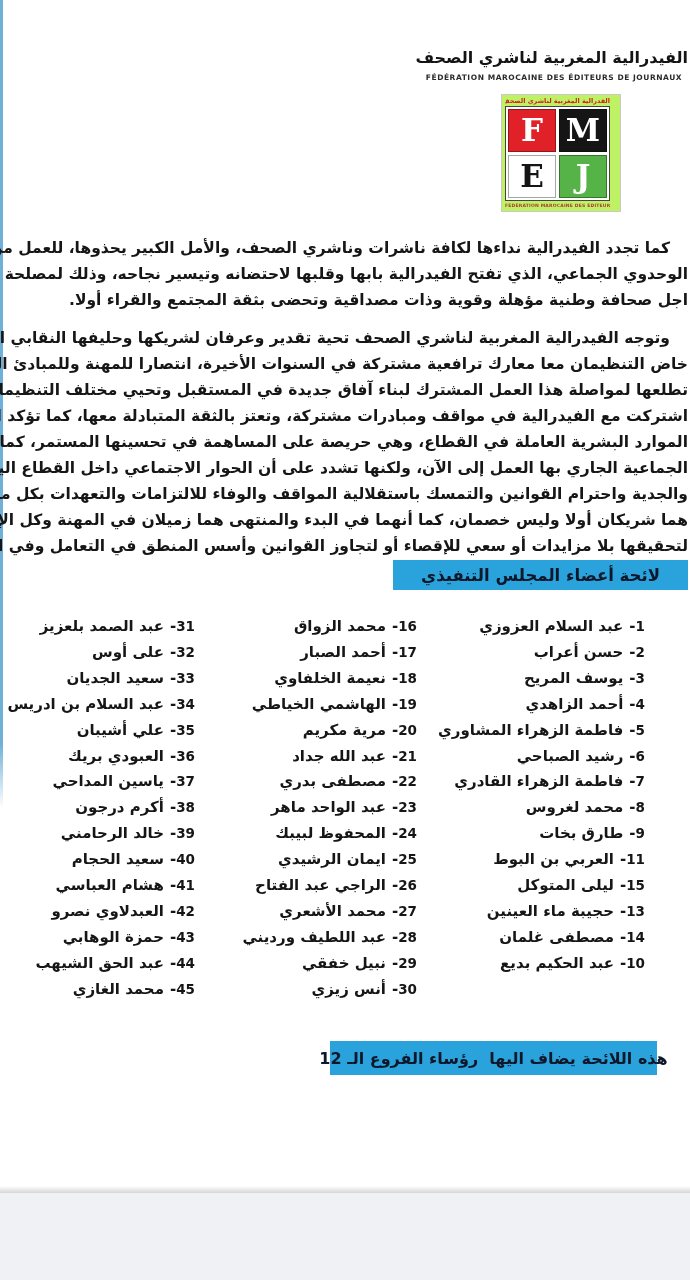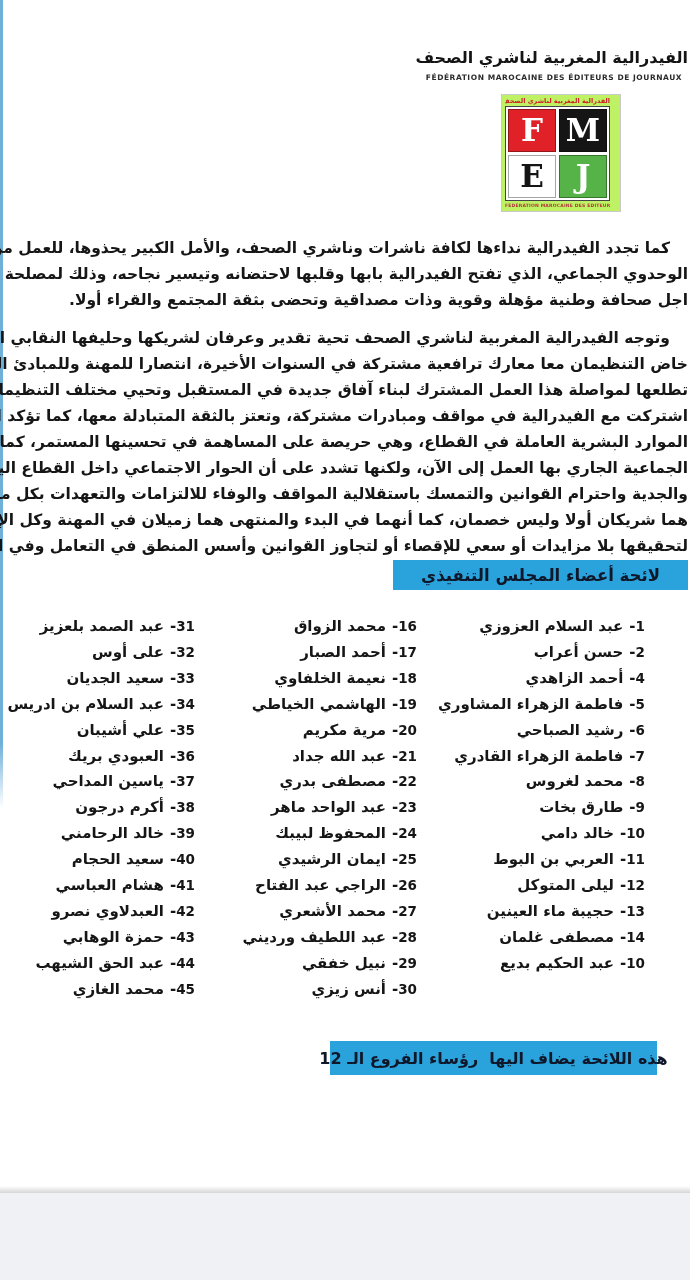--- a/index.html
+++ b/index.html
@@ -164,45 +164,45 @@
 
   <div class="col col1">
 
   <div class="member">
         <span class="num">1</span><span class="dash">-</span><span class="name">عبد السلام العزوزي</span>
       </div>
       <div class="member">
         <span class="num">2</span><span class="dash">-</span><span class="name">حسن أعراب</span>
       </div>
       <div class="member">
+        <span class="num">3</span><span class="dash">-</span><span class="name">يوسف المريح</span>
+      </div>
+      <div class="member">
         <span class="num">4</span><span class="dash">-</span><span class="name">أحمد الزاهدي</span>
       </div>
       <div class="member">
         <span class="num">5</span><span class="dash">-</span><span class="name">فاطمة الزهراء المشاوري</span>
       </div>
       <div class="member">
         <span class="num">6</span><span class="dash">-</span><span class="name">رشيد الصباحي</span>
       </div>
       <div class="member">
         <span class="num">7</span><span class="dash">-</span><span class="name">فاطمة الزهراء القادري</span>
       </div>
       <div class="member">
         <span class="num">8</span><span class="dash">-</span><span class="name">محمد لغروس</span>
       </div>
       <div class="member">
         <span class="num">9</span><span class="dash">-</span><span class="name">طارق بخات</span>
       </div>
       <div class="member">
-        <span class="num">10</span><span class="dash">-</span><span class="name">خالد دامي</span>
-      </div>
-      <div class="member">
         <span class="num">11</span><span class="dash">-</span><span class="name">العربي بن البوط</span>
       </div>
       <div class="member">
-        <span class="num">12</span><span class="dash">-</span><span class="name">ليلى المتوكل</span>
+        <span class="num">15</span><span class="dash">-</span><span class="name">ليلى المتوكل</span>
       </div>
       <div class="member">
         <span class="num">13</span><span class="dash">-</span><span class="name">حجيبة ماء العينين</span>
       </div>
       <div class="member">
         <span class="num">14</span><span class="dash">-</span><span class="name">مصطفى غلمان</span>
       </div>
       <div class="member">
         <span class="num">10</span><span class="dash">-</span><span class="name">عبد الحكيم بديع</span>
       </div>

